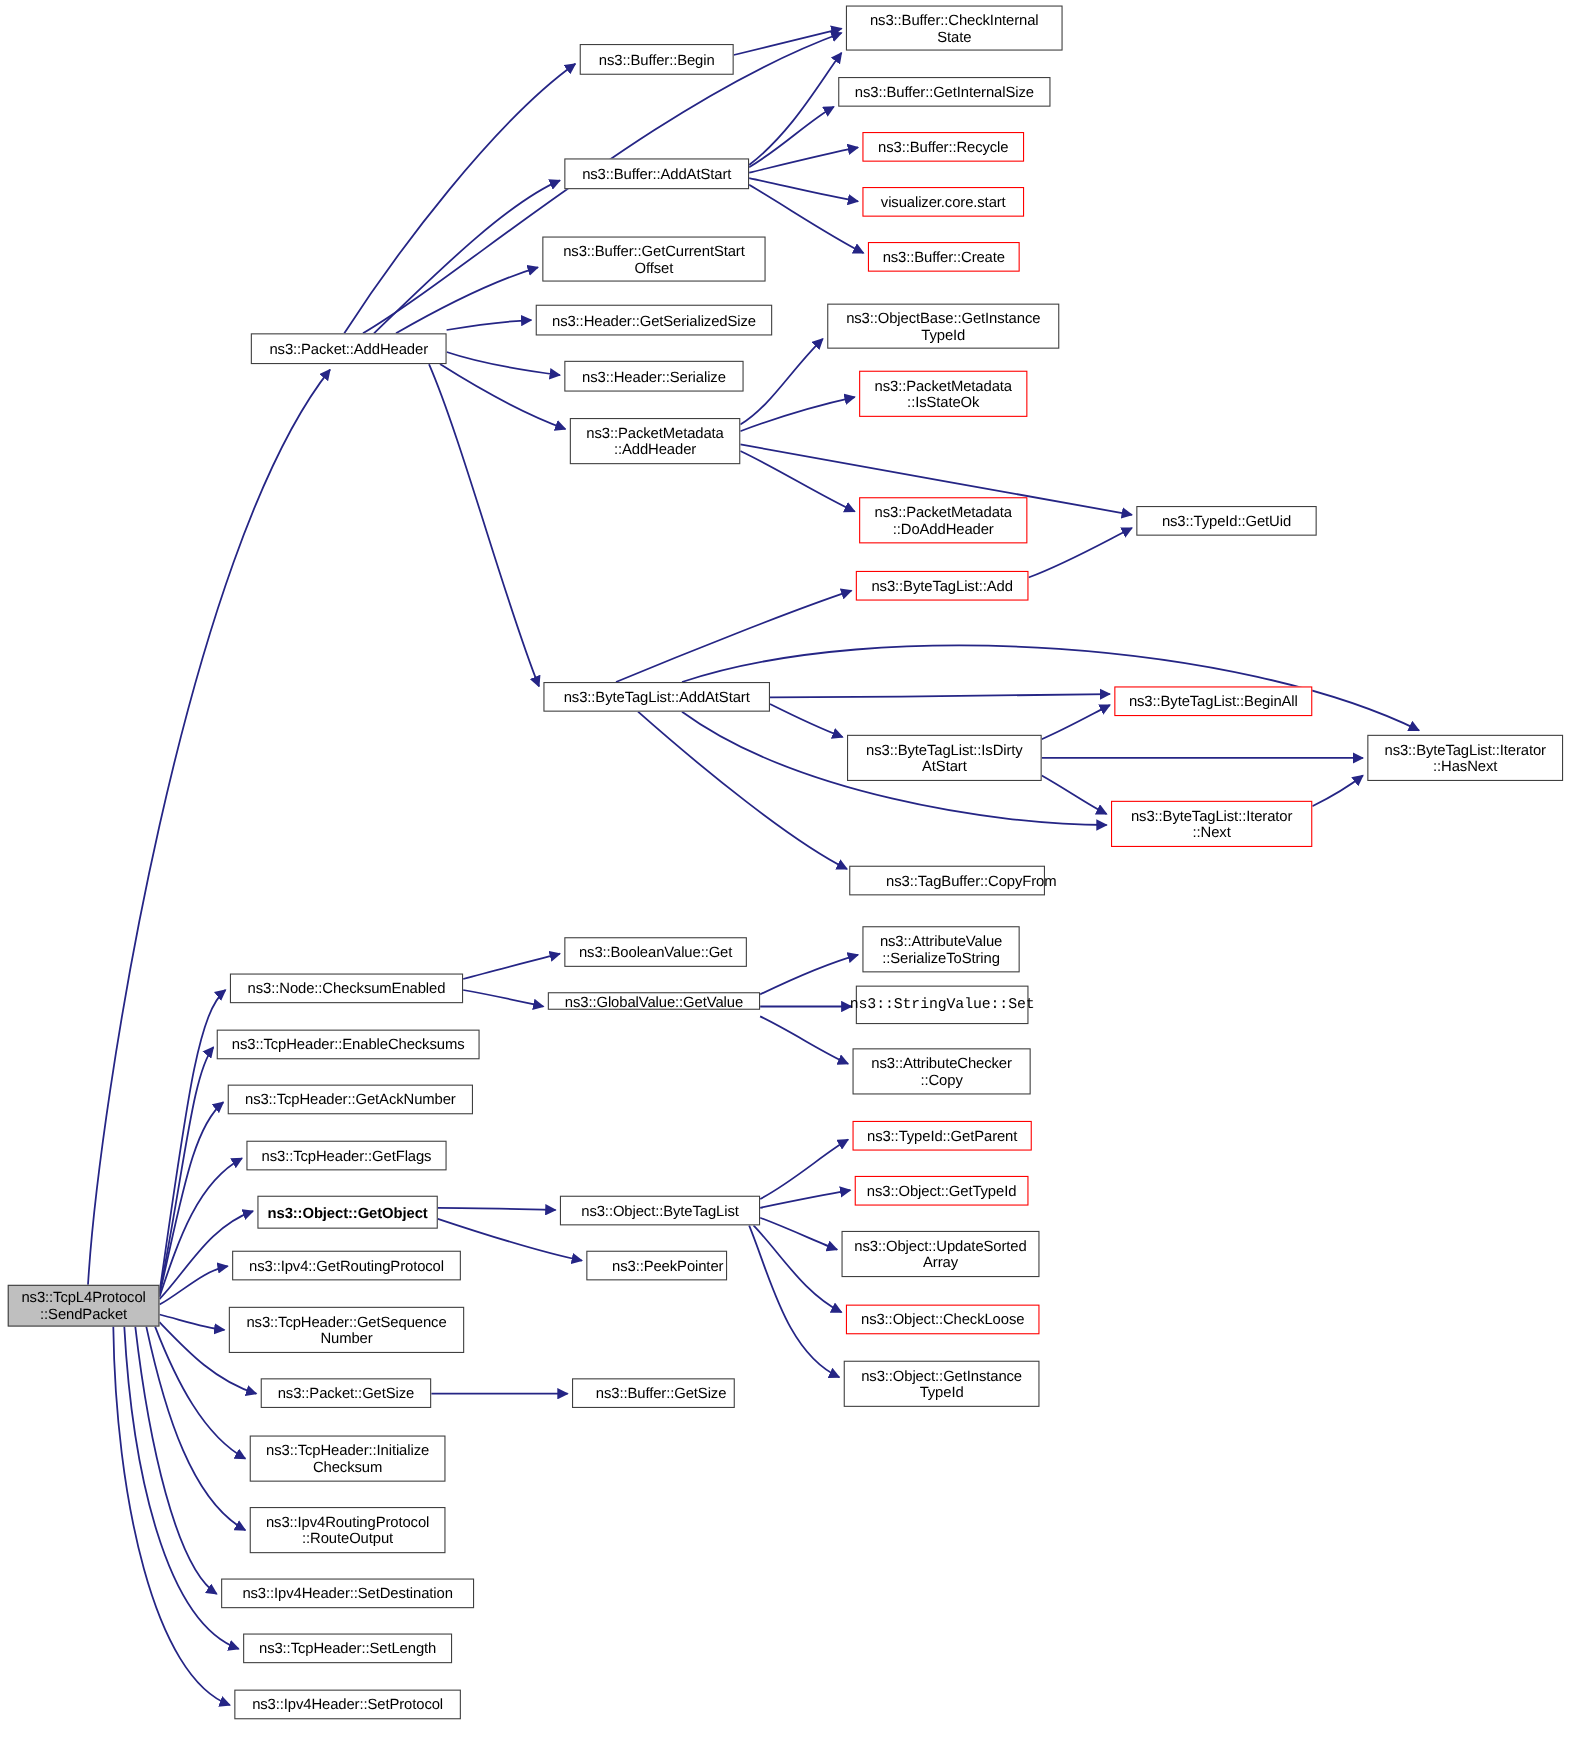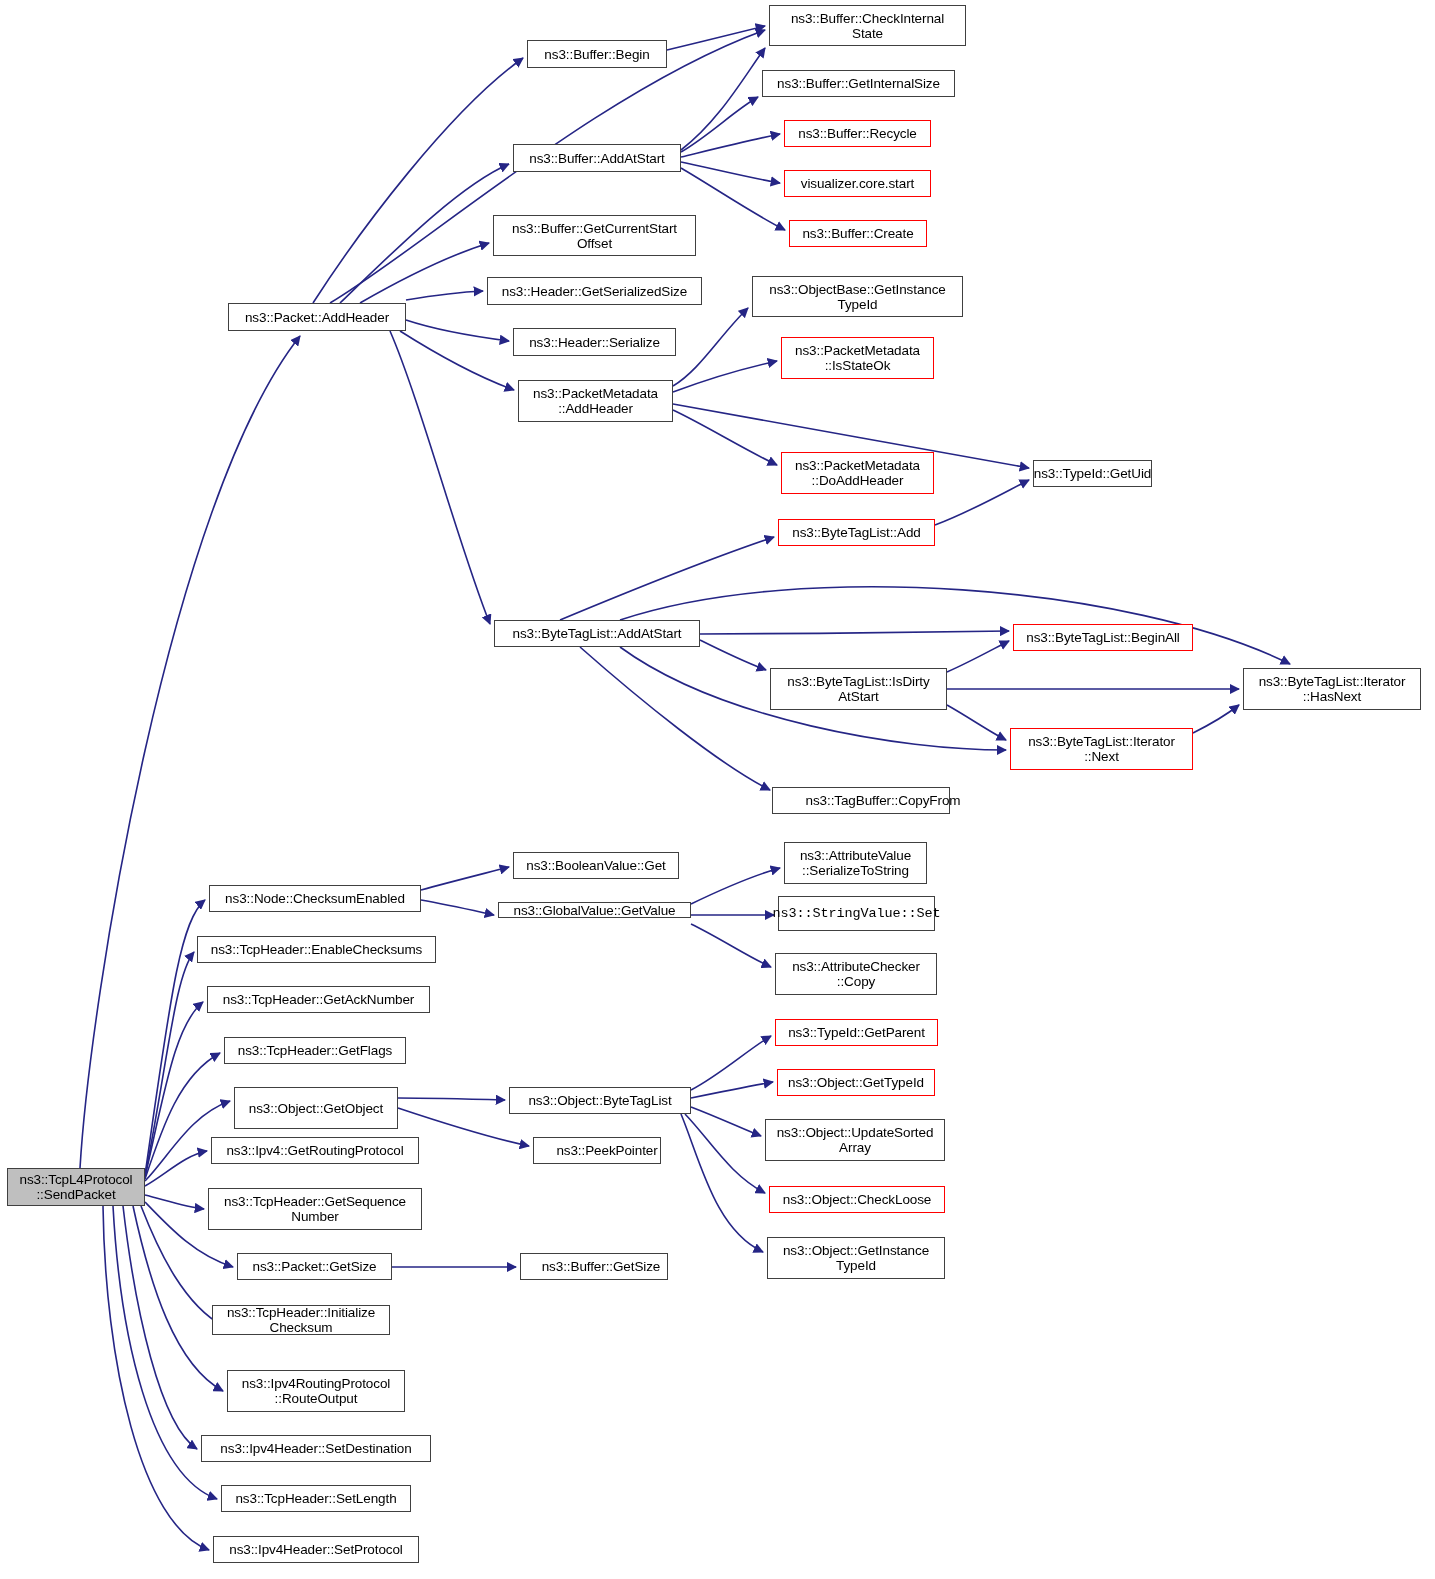--- a/index.html
+++ b/index.html
@@ -100,40 +100,40 @@
       <div class="node red" style="left: 784px; top: 120px; width: 147px; height: 27px;">ns3::Buffer::Recycle</div>
       <div class="node red" style="left: 784px; top: 170px; width: 147px; height: 27px;">visualizer.core.start</div>
       <div class="node red" style="left: 789px; top: 220px; width: 138px; height: 27px;">ns3::Buffer::Create</div>
       <div class="node" style="left: 752px; top: 276px; width: 211px; height: 41px;">ns3::ObjectBase::GetInstance
 TypeId</div>
       <div class="node red" style="left: 781px; top: 337px; width: 153px; height: 42px;">ns3::PacketMetadata
 ::IsStateOk</div>
       <div class="node red" style="left: 781px; top: 452px; width: 153px; height: 42px;">ns3::PacketMetadata
 ::DoAddHeader</div>
       <div class="node red" style="left: 778px; top: 519px; width: 157px; height: 27px;">ns3::ByteTagList::Add</div>
-      <div class="node" style="left: 1033px; top: 460px; width: 119px; height: 27px;">ns3::TypeId::GetUid</div>
+      <div class="node" style="left: 1033px; top: 460px; width: 164px; height: 27px;">ns3::TypeId::GetUid</div>
       <div class="node" style="left: 494px; top: 620px; width: 206px; height: 27px;">ns3::ByteTagList::AddAtStart</div>
       <div class="node red" style="left: 1013px; top: 624px; width: 180px; height: 27px;">ns3::ByteTagList::BeginAll</div>
       <div class="node" style="left: 770px; top: 668px; width: 177px; height: 42px;">ns3::ByteTagList::IsDirty
 AtStart</div>
       <div class="node" style="left: 1243px; top: 668px; width: 178px; height: 42px;">ns3::ByteTagList::Iterator
 ::HasNext</div>
       <div class="node red" style="left: 1010px; top: 728px; width: 183px; height: 42px;">ns3::ByteTagList::Iterator
 ::Next</div>
       <div class="node" style="left: 772px; top: 787px; width: 178px; height: 27px; padding-left: 48px;">ns3::TagBuffer::CopyFrom</div>
       <div class="node" style="left: 209px; top: 885px; width: 212px; height: 27px;">ns3::Node::ChecksumEnabled</div>
       <div class="node" style="left: 197px; top: 936px; width: 239px; height: 27px;">ns3::TcpHeader::EnableChecksums</div>
       <div class="node" style="left: 207px; top: 986px; width: 223px; height: 27px;">ns3::TcpHeader::GetAckNumber</div>
       <div class="node" style="left: 224px; top: 1037px; width: 182px; height: 27px;">ns3::TcpHeader::GetFlags</div>
-      <div class="node" style="left: 234px; top: 1087px; width: 164px; height: 42px;">ns3::Object::GetObject</div>
+      <div class="node" style="left: 234px; top: 1087px; width: 164px; height: 30px; font-weight: bold;">ns3::Object::GetObject</div>
       <div class="node" style="left: 211px; top: 1137px; width: 208px; height: 27px;">ns3::Ipv4::GetRoutingProtocol</div>
       <div class="node" style="left: 208px; top: 1188px; width: 214px; height: 42px;">ns3::TcpHeader::GetSequence
 Number</div>
       <div class="node" style="left: 237px; top: 1253px; width: 155px; height: 27px;">ns3::Packet::GetSize</div>
-      <div class="node" style="left: 212px; top: 1305px; width: 178px; height: 30px;">ns3::TcpHeader::Initialize
+      <div class="node" style="left: 227px; top: 1305px; width: 178px; height: 42px;">ns3::TcpHeader::Initialize
 Checksum</div>
       <div class="node" style="left: 227px; top: 1370px; width: 178px; height: 42px;">ns3::Ipv4RoutingProtocol
 ::RouteOutput</div>
       <div class="node" style="left: 201px; top: 1435px; width: 230px; height: 27px;">ns3::Ipv4Header::SetDestination</div>
       <div class="node" style="left: 221px; top: 1485px; width: 190px; height: 27px;">ns3::TcpHeader::SetLength</div>
       <div class="node" style="left: 213px; top: 1536px; width: 206px; height: 27px;">ns3::Ipv4Header::SetProtocol</div>
       <div class="node" style="left: 513px; top: 852px; width: 166px; height: 27px;">ns3::BooleanValue::Get</div>
       <div class="node" style="left: 498px; top: 902px; width: 193px; height: 16px;">ns3::GlobalValue::GetValue</div>
       <div class="node" style="left: 784px; top: 842px; width: 143px; height: 42px;">ns3::AttributeValue
 ::SerializeToString</div>

